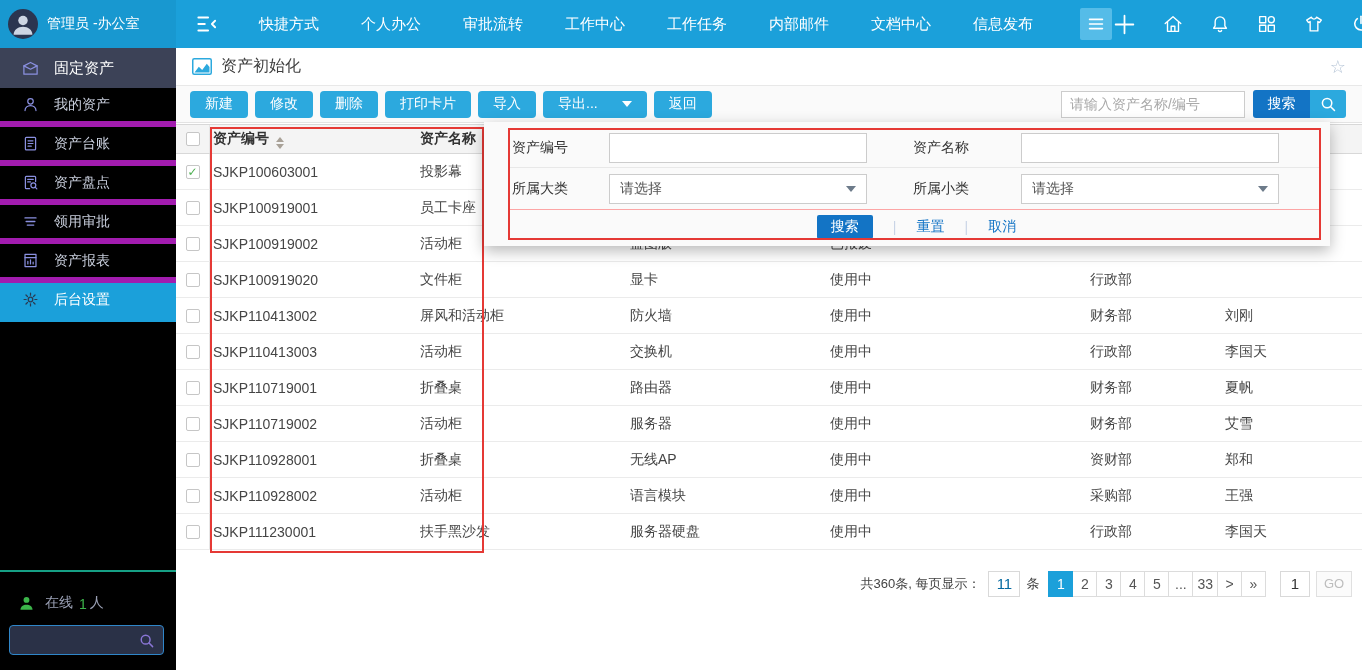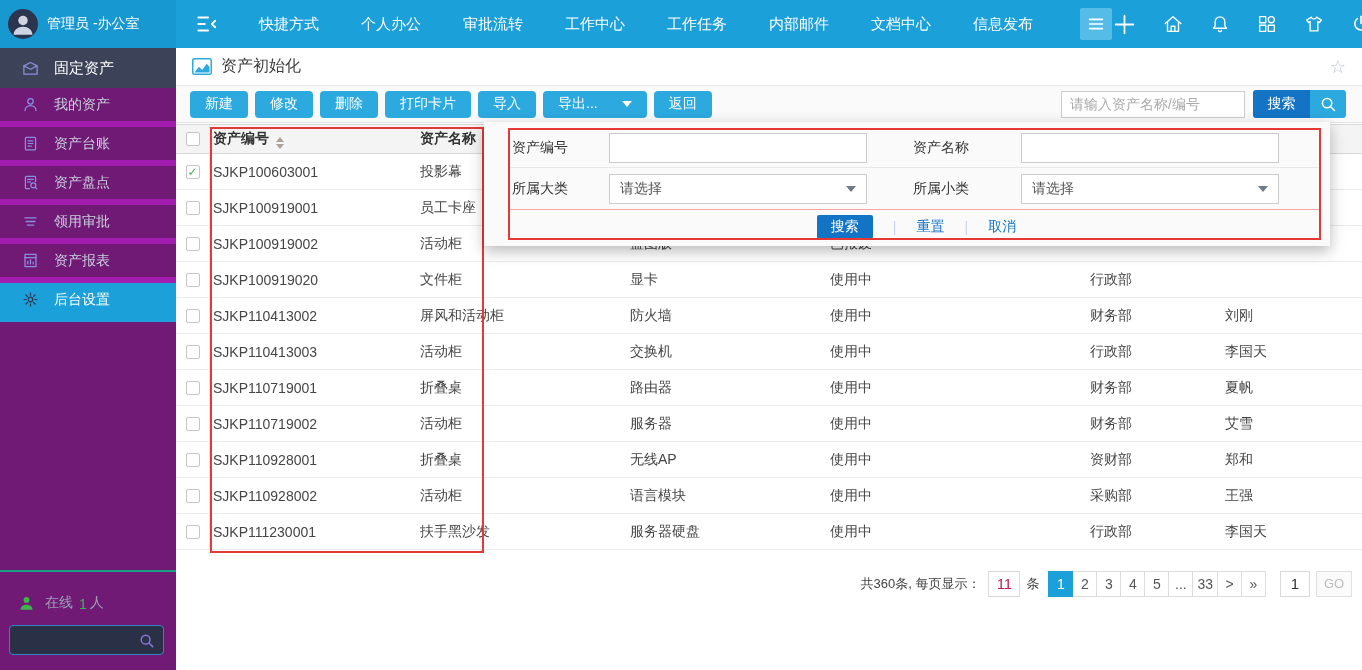--- a/index.html
+++ b/index.html
@@ -14,21 +14,21 @@
   .user-name{margin-left:9px;font-size:14px;white-space:nowrap}
   .tb-toggle{width:26px;height:26px;margin-left:18px;color:#fff;flex:0 0 auto;cursor:pointer}
   .topnav{display:flex;align-items:flex-end;margin-left:18px}
   .topnav-item{font-size:15px;color:#fff;padding:0 21px;white-space:nowrap;cursor:pointer;text-decoration:none}
   .nav-more{width:32px;height:32px;margin-left:26px;background:#55bce8;border:none;border-radius:2px;color:#fff;padding:5px;cursor:pointer;flex:0 0 auto}
   .tb-icons{margin-left:auto;display:flex;align-items:center;gap:25px;padding-right:20px}
   .tb-ico{width:22px;height:22px;color:#fff;cursor:pointer;flex:0 0 auto}
   .tb-ico.big{width:25px;height:25px}
 
   
-  .sidebar{position:absolute;left:0;top:48px;width:176px;bottom:0;background:#701a75;z-index:20}
+  .sidebar{position:absolute;left:0;top:48px;width:176px;bottom:0;background:#000000;z-index:20}
   .module-header{height:40px;background:#3c4257;display:flex;align-items:center;color:#fff;font-size:15px;cursor:pointer}
   .mi-icon{width:17px;height:17px;margin-left:22px;color:#8a90e0;flex:0 0 auto}
   .mi-label{margin-left:15px;font-size:14px;color:#c9cfdd;white-space:nowrap}
   .module-header .mi-label{color:#fff;font-size:15px}
   .menu-item{height:39px;display:flex;align-items:center;border-bottom:6px solid #a21caf;cursor:pointer}
   .menu-item.active{background:#1ba0da;border-bottom-color:#1ba0da}
   .menu-item.active .mi-label{color:#fff}
   .menu-item.active .mi-icon{color:#2b3a52}
   .side-divider{position:absolute;left:0;right:0;bottom:98px;height:2px;background:#16a085}
   .side-online{position:absolute;left:18px;bottom:58px;display:flex;align-items:flex-end;font-size:14px;color:#9aa0b5}
@@ -70,21 +70,21 @@
   .c7{flex:1;padding-left:10px}
   .cb{width:14px;height:14px;border:1px solid #c6c6c6;border-radius:2px;background:#fff;display:flex;align-items:center;justify-content:center;cursor:pointer}
   .cb.checked::after{content:"\2713";color:#4caf50;font-size:12px;font-weight:bold;line-height:1}
   .sort{display:inline-flex;flex-direction:column;gap:2px;margin-left:7px;vertical-align:1px;cursor:pointer}
   .sort i{width:0;height:0;border-left:4px solid transparent;border-right:4px solid transparent}
   .sort .up{border-bottom:5px solid #a9a298}
   .sort .down{border-top:5px solid #a9a298}
 
   
   .pagination{position:absolute;right:10px;top:523px;height:26px;display:flex;align-items:center;font-size:13px;color:#444}
-  .pg-size{width:32px;height:26px;border:1px solid #d9d9d9;background:#fff;text-align:center;line-height:24px;font-size:15px;margin:0 6px 0 8px;color:#be185d}
+  .pg-size{width:32px;height:26px;border:1px solid #d9d9d9;background:#fff;text-align:center;line-height:24px;font-size:15px;margin:0 6px 0 8px;color:#0369a1}
   .pages{display:flex;margin-left:10px}
   .pg{min-width:25px;padding:0 4px;height:26px;border:1px solid #dcdcdc;margin-left:-1px;display:flex;align-items:center;justify-content:center;font-size:14px;color:#555;background:#fff;cursor:pointer;text-decoration:none}
   .pg.active{background:#1ba0da;border-color:#1ba0da;color:#fff;position:relative}
   .pg-goto{width:30px;height:26px;border:1px solid #d9d9d9;background:#fff;text-align:center;line-height:24px;font-size:15px;margin-left:14px;color:#333}
   .pg-go{width:36px;height:26px;border:1px solid #e0e0e0;background:#fbfbfb;color:#bdbdbd;text-align:center;line-height:24px;font-size:13px;margin-left:6px;cursor:pointer}
 
   
   .filter-panel{position:absolute;left:484px;top:122px;width:846px;height:124px;background:#fafafa;box-shadow:0 5px 14px rgba(0,0,0,.28);z-index:40;padding-top:6px}
   .fp-red{position:absolute;left:24px;top:6px;right:9px;bottom:6px;border:2px solid #e53935;pointer-events:none}
   .fp-row{margin:0 9px 0 24px;display:flex;align-items:center;padding-left:4px}

